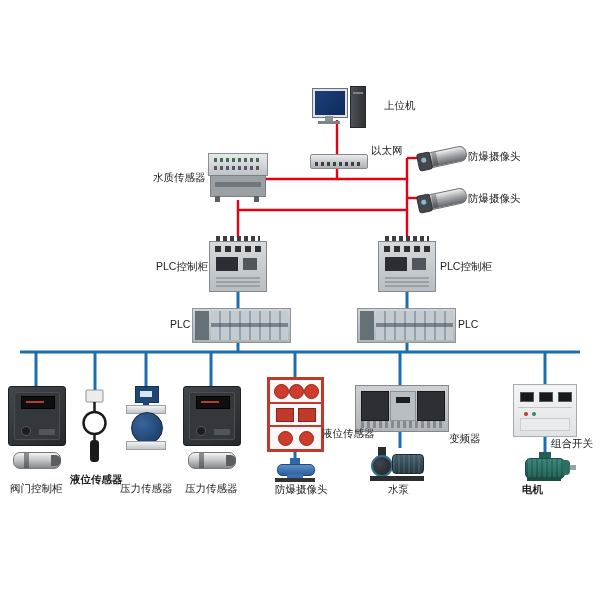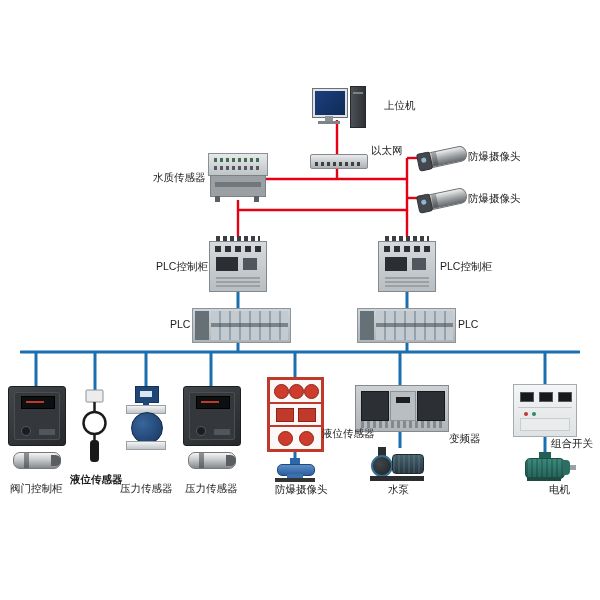--- a/index.html
+++ b/index.html
@@ -327,15 +327,15 @@
   <span class="lbl" style="left:458px;top:319px;">PLC</span>
   <span class="lbl" style="left:322px;top:428px;">液位传感器</span>
   <span class="lbl" style="left:449px;top:433px;">变频器</span>
   <span class="lbl" style="left:551px;top:438px;">组合开关</span>
   <span class="lbl" style="left:10px;top:483px;">阀门控制柜</span>
   <span class="lbl" style="left:70px;top:474px;font-weight:bold;">液位传感器</span>
   <span class="lbl" style="left:120px;top:483px;">压力传感器</span>
   <span class="lbl" style="left:185px;top:483px;">压力传感器</span>
   <span class="lbl" style="left:275px;top:484px;">防爆摄像头</span>
   <span class="lbl" style="left:388px;top:484px;">水泵</span>
-  <span class="lbl" style="left:549px;top:484px;">电机</span>
+  <span class="lbl" style="left:522px;top:484px;font-weight:bold;">电机</span>
 
 </div>
 
 </body></html>

